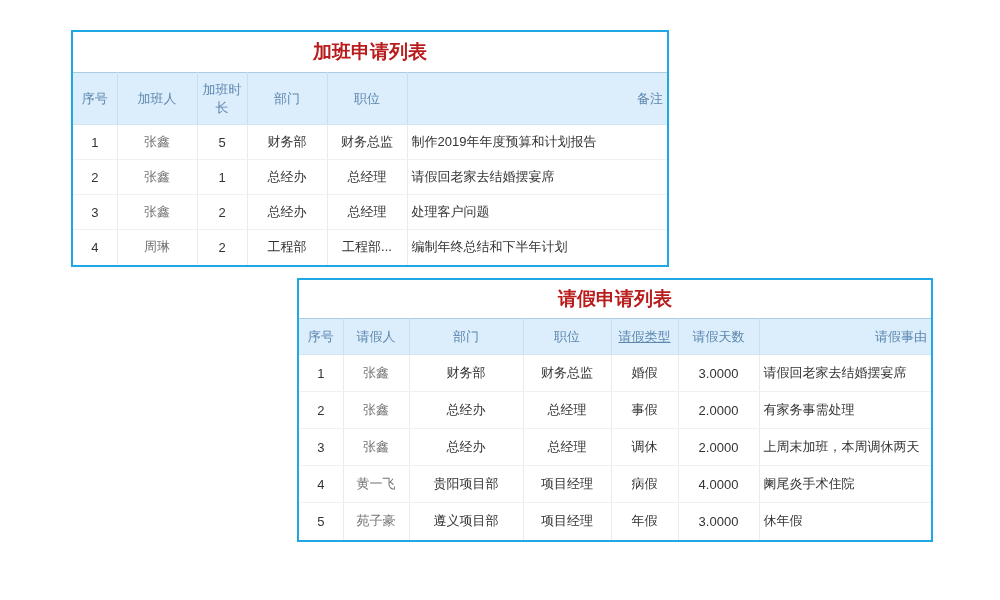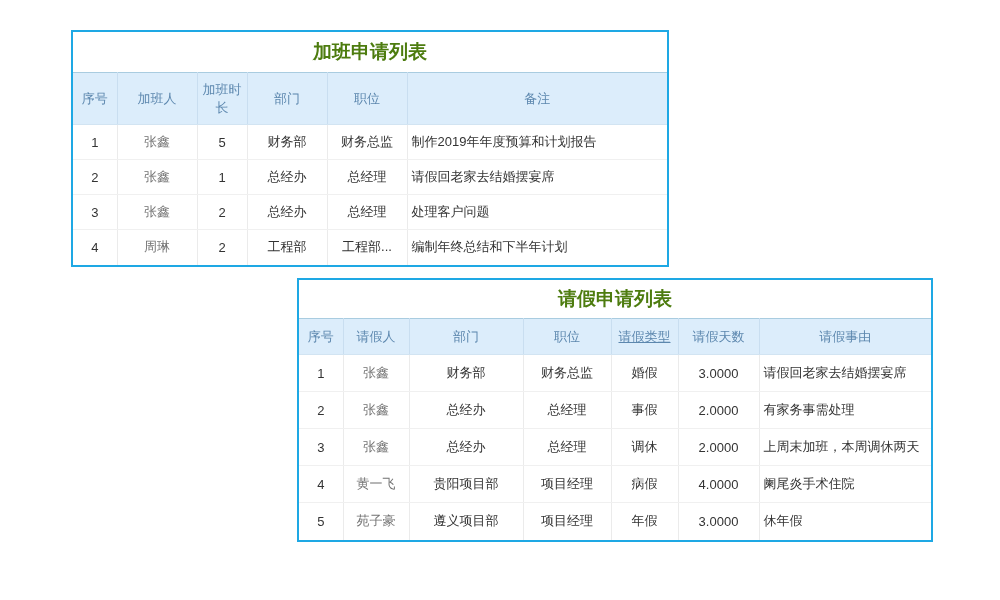--- a/index.html
+++ b/index.html
@@ -20,21 +20,21 @@
     box-sizing: border-box;
     border: 2px solid #1ea8e4;
     background: #ffffff;
   }
   .card-overtime { left: 71px; top: 30px;  width: 598px; }
   .card-leave    { left: 297px; top: 278px; width: 636px; }
 
   .table-title {
     text-align: center;
     font-weight: bold;
-    color: #4d7c0f;
+    color: #b91c1c;
     font-size: 19px;
   }
   .card-overtime .table-title { height: 40px; line-height: 40px; }
   .card-leave    .table-title { height: 38px; line-height: 38px; border-radius: 8px; }
 
   table.data-table {
     width: 100%;
     border-collapse: collapse;
     table-layout: fixed;
   }
@@ -44,21 +44,21 @@
     font-weight: normal;
     font-size: 13px;
     text-align: center;
     border-top: 1px solid #a9cce0;
     border-bottom: 1px solid #d2e4f2;
     border-right: 1px solid #c9def0;
     padding: 2px 4px;
     box-sizing: border-box;
     overflow: hidden;
   }
-  table.data-table th:last-child { border-right: none; }
+  table.data-table th:last-child { border-right: none; text-align: right; }
   .card-overtime th { height: 52px; }
   .card-leave    th { height: 36px; }
 
   table.data-table td {
     color: #333333;
     font-size: 13px;
     text-align: center;
     border-right: 1px solid #ebebeb;
     border-bottom: 1px solid #f0f0f0;
     padding: 2px 4px;

